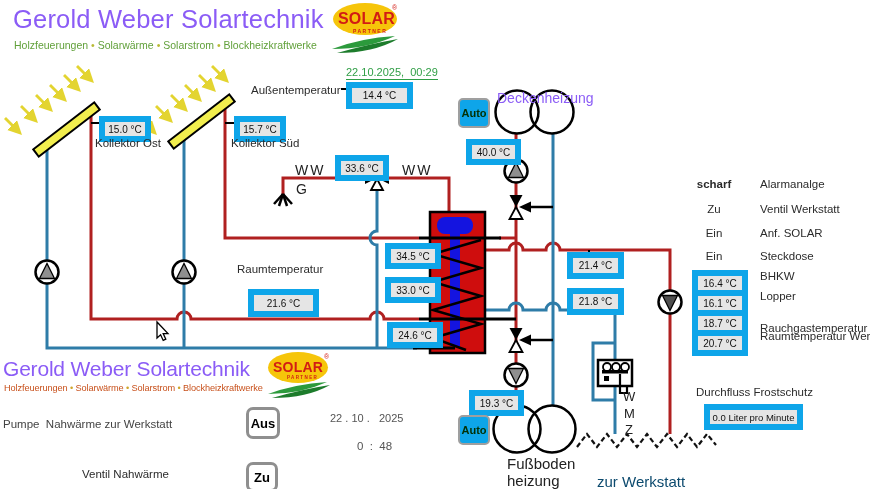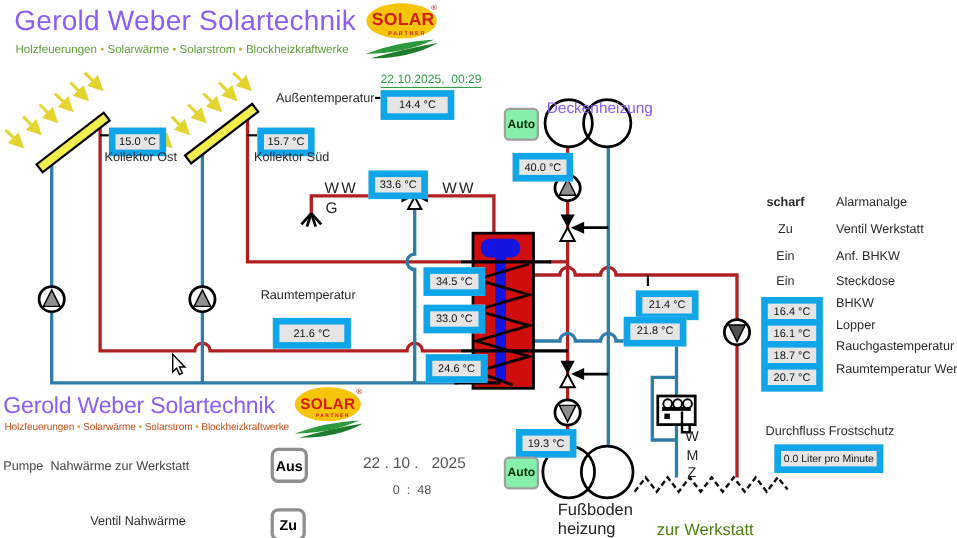--- a/index.html
+++ b/index.html
@@ -2,21 +2,21 @@
 <html><head>
 <meta charset="utf-8">
 <style>
   html,body{margin:0;padding:0;width:870px;height:489px;overflow:hidden;background:#fff;
     font-family:"Liberation Sans",sans-serif;}
   #stage{position:relative;width:870px;height:489px;overflow:hidden;}
   .abs{position:absolute;white-space:pre;}
   .lbl{color:#2b2b2b;font-size:11.5px;}
   .tbox{position:absolute;background:#e5e5e5;border:6px solid #0ea5e9;display:flex;align-items:center;
     justify-content:center;font-size:10px;color:#111;white-space:pre;}
-  .autobtn{position:absolute;background:#86efac;border:2px solid #9f9f9f;border-radius:5px;
+  .autobtn{position:absolute;background:#0ea5e9;border:2px solid #9f9f9f;border-radius:5px;
     display:flex;align-items:center;justify-content:center;font-weight:bold;font-size:11px;color:#033003;}
   .ctlbtn{position:absolute;background:#fff;border:3px solid #8f8f8f;border-radius:7px;
     display:flex;align-items:center;justify-content:center;font-weight:bold;font-size:13px;color:#000;}
   .logo-title{color:#8b5cf6;letter-spacing:0.2px;}
   #svgwrap{position:absolute;left:0;top:0;}
 </style>
 </head>
 <body>
 
 <div id="stage">
@@ -197,48 +197,48 @@
 <div class="autobtn" style="left:458px;top:98px;width:28px;height:26px;">Auto</div>
 <div class="tbox" style="left:466px;top:139px;width:43px;height:14px;">40.0 °C</div>
 
 <div class="tbox" style="left:385px;top:243px;width:44px;height:14px;">34.5 °C</div>
 <div class="tbox" style="left:385px;top:277px;width:44px;height:14px;">33.0 °C</div>
 <div class="tbox" style="left:387px;top:322px;width:44px;height:14px;">24.6 °C</div>
 
 <div class="abs lbl" style="left:237px;top:263px;">Raumtemperatur</div>
 <div class="tbox" style="left:248px;top:289px;width:59px;height:16px;">21.6 °C</div>
 
-<div class="tbox" style="left:567px;top:264px;width:45px;height:15px;margin-left:11px;">21.4 °C</div>
+<div class="tbox" style="left:567px;top:252px;width:45px;height:15px;">21.4 °C</div>
 <div class="tbox" style="left:567px;top:288px;width:45px;height:15px;">21.8 °C</div>
 
 <div class="tbox" style="left:469px;top:390px;width:43px;height:14px;">19.3 °C</div>
 <div class="autobtn" style="left:458px;top:415px;width:28px;height:26px;">Auto</div>
 <div class="abs" style="left:507px;top:455px;font-size:15px;color:#222;">Fußboden</div>
 <div class="abs" style="left:507px;top:472px;font-size:15px;color:#222;">heizung</div>
 
-<div class="abs" style="left:597px;top:473px;font-size:15px;color:#4d7c0f;">zur Werkstatt</div>
+<div class="abs" style="left:597px;top:473px;font-size:15px;color:#0c4a6e;">zur Werkstatt</div>
 <div class="abs" style="left:623px;top:389px;font-size:13px;color:#222;">W</div>
 <div class="abs" style="left:624px;top:406px;font-size:13px;color:#222;">M</div>
 <div class="abs" style="left:625px;top:422px;font-size:13px;color:#222;">Z</div>
 
 <div class="abs lbl" style="left:684px;top:178px;width:60px;text-align:center;font-weight:bold;">scharf</div>
 <div class="abs lbl" style="left:760px;top:178px;">Alarmanalge</div>
 <div class="abs lbl" style="left:684px;top:203px;width:60px;text-align:center;">Zu</div>
 <div class="abs lbl" style="left:760px;top:203px;">Ventil Werkstatt</div>
 <div class="abs lbl" style="left:684px;top:227px;width:60px;text-align:center;">Ein</div>
-<div class="abs lbl" style="left:760px;top:227px;">Anf. BHKW</div>
+<div class="abs lbl" style="left:760px;top:227px;">Anf. SOLAR</div>
 <div class="abs lbl" style="left:684px;top:250px;width:60px;text-align:center;">Ein</div>
 <div class="abs lbl" style="left:760px;top:250px;">Steckdose</div>
 
 <div class="tbox" style="left:692px;top:270px;width:44px;height:14px;">16.4 °C</div>
 <div class="abs lbl" style="left:760px;top:270px;">BHKW</div>
 <div class="tbox" style="left:692px;top:290px;width:44px;height:14px;">16.1 °C</div>
 <div class="abs lbl" style="left:760px;top:290px;">Lopper</div>
 <div class="tbox" style="left:692px;top:310px;width:44px;height:14px;">18.7 °C</div>
-<div class="abs lbl" style="left:760px;top:309px;">Rauchgastemperatur</div>
+<div class="abs lbl" style="left:760px;top:322px;">Rauchgastemperatur</div>
 <div class="tbox" style="left:692px;top:330px;width:44px;height:14px;">20.7 °C</div>
 <div class="abs lbl" style="left:760px;top:330px;">Raumtemperatur Werkstatt</div>
 
 <div class="abs lbl" style="left:696px;top:386px;">Durchfluss Frostschutz</div>
 <div class="tbox" style="left:704px;top:404px;width:87px;height:14px;font-size:9.5px;">0.0 Liter pro Minute</div>
 
 <div class="abs logo-title" style="left:3px;top:357px;font-size:21px;letter-spacing:-0.2px;">Gerold Weber Solartechnik</div>
 <div class="abs" style="left:4px;top:383px;font-size:9.2px;letter-spacing:-0.1px;color:#c8511c;"><span>Holzfeuerungen</span> <span style="color:#cfa52a">•</span> <span>Solarwärme</span> <span style="color:#cfa52a">•</span> <span>Solarstrom</span> <span style="color:#cfa52a">•</span> <span>Blockheizkraftwerke</span></div>
 
 <div class="abs" style="left:267px;top:351px;width:66px;height:48px;">
@@ -247,18 +247,18 @@
   <div style="position:absolute;left:57px;top:2px;font-size:7px;color:#d21c14;">®</div>
   <div style="position:absolute;left:20px;top:24px;font-size:4.5px;font-weight:bold;color:#d21c14;letter-spacing:1.4px;">PARTNER</div>
   <svg width="66" height="18" style="position:absolute;left:0;top:31px;">
     <path d="M1,12 Q28,2 60,0 Q34,12 1,12 Z" fill="#2c9a3c"></path>
     <path d="M5,16 Q36,7 63,3 Q40,16 5,16 Z" fill="#1d7c2c"></path>
   </svg>
 </div>
 
 <div class="abs lbl" style="left:3px;top:418px;color:#444;">Pumpe  Nahwärme zur Werkstatt</div>
 <div class="ctlbtn" style="left:246px;top:407px;width:28px;height:26px;">Aus</div>
-<div class="abs" style="left:330px;top:412px;font-size:14px;color:#555;">22 . 10 .   2025</div>
+<div class="abs" style="left:330px;top:412px;font-size:11px;color:#555;">22 . 10 .   2025</div>
 <div class="abs" style="left:357px;top:440px;font-size:11.5px;color:#555;">0  :  48</div>
 <div class="abs lbl" style="left:82px;top:468px;">Ventil Nahwärme</div>
 <div class="ctlbtn" style="left:246px;top:462px;width:26px;height:24px;">Zu</div>
 
 </div>
 
 </body></html>

